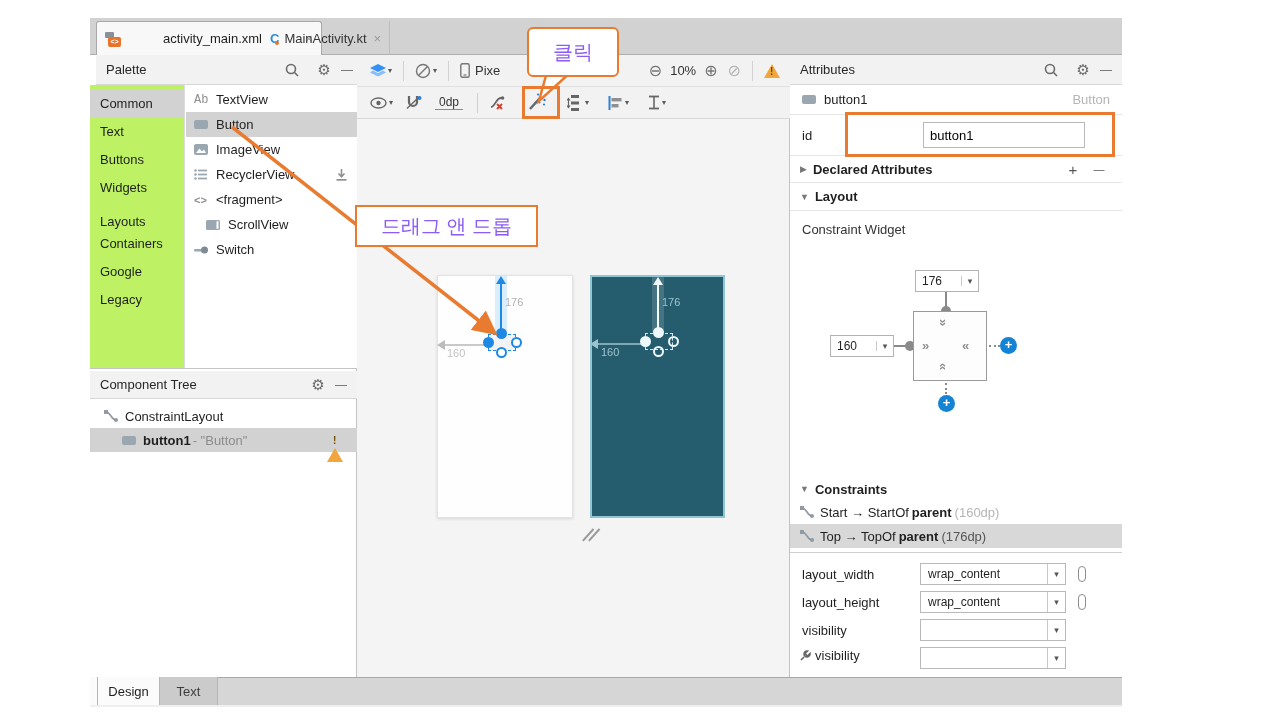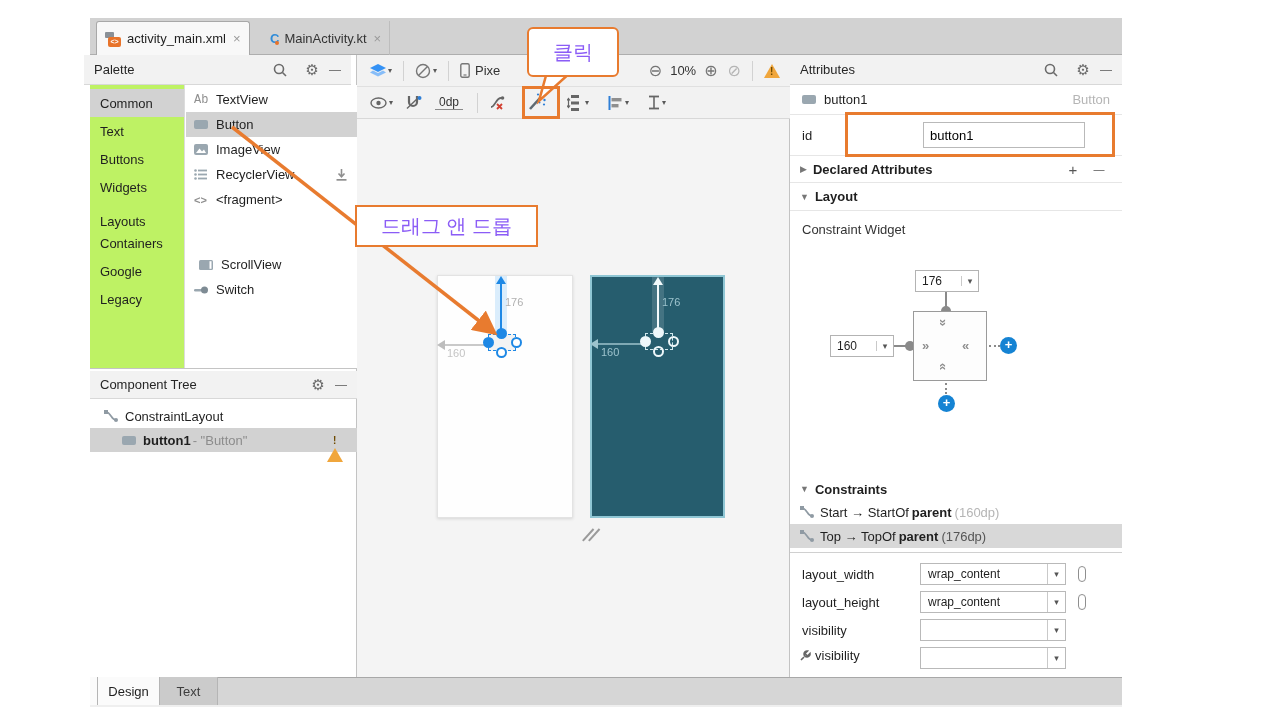--- a/index.html
+++ b/index.html
@@ -15,21 +15,21 @@
   .hdr .spacer { flex:1; }
   .hicon { width:26px; text-align:center; color:#6b6b6b; font-size:14px; cursor:pointer; }
   .row { display:flex; align-items:center; }
   .sel { background:#d2d2d2; }
   .gray { color:#8c8c8c; }
   .bold { font-weight:bold; }
   svg { display:block; }
 
   
   .tab { position:absolute; top:3px; height:34px; display:flex; align-items:center; padding:0 8px; font-size:13px; }
-  .tab.active { background:#f8f8f8; border:1px solid #a8a8a8; border-bottom:none; border-radius:3px 3px 0 0; }
+  .tab.active { background:#f8f8f8; border:1px solid #a8a8a8; border-bottom:none; border-radius:3px 3px 0 0;gap:36px; }
   .tab .close { margin-left:7px; color:#9a9a9a; font-size:13px; }
 
   
   .btn-swatch { width:14px; height:9px; background:#9aa7b0; border-radius:2px; display:inline-block; }
   .warn { width:0; height:0; border-left:8px solid transparent; border-right:8px solid transparent; border-bottom:14px solid #F0A63C; position:relative; }
   .warn::after { content:"!"; position:absolute; left:-2px; top:2px; font-size:10px; font-weight:bold; color:#6e4a00; }
 
   .anchor { position:absolute; width:11px; height:11px; border-radius:50%; border:2px solid #1E88E5; background:#fff; }
   .anchor.filled { background:#1E88E5; }
   .anchor.bp { border-color:#eef7fa; background:transparent; }
@@ -72,21 +72,21 @@
 </div>
 
 <div class="tab" style="left:262px; top:21px; border-right:1px solid #bdbdbd;">
   <span style="font-weight:bold; font-size:13px; color:#2e8bd8; margin-right:5px;">C<span style="display:inline-block; width:4px; height:4px; background:#E8732A; border-radius:50%; margin-left:-4px; vertical-align:-2px;"></span></span>
   <span style="color:#333;">MainActivity.kt</span>
   <span class="close">×</span>
 </div>
 
 <div class="abs" style="left:90px; top:55px; width:267px; height:313px; background:#fff; border-right:1px solid #c3c3c3;"></div>
 
-<div class="abs hdr" style="left:84px; top:55px; width:267px; height:30px;">
+<div class="abs hdr" style="left:96px; top:55px; width:267px; height:30px;">
   <span class="title">Palette</span>
   <span class="spacer"></span>
   <span class="hicon">
     <svg width="14" height="14" viewBox="0 0 14 14">
           <circle cx="6" cy="6" r="4.5" fill="none" stroke="#6b6b6b" stroke-width="1.6"></circle>
           <line x1="9.5" y1="9.5" x2="13" y2="13" stroke="#6b6b6b" stroke-width="1.6"></line>
         </svg>
   </span>
   <span class="hicon" style="font-size:15px;">⚙</span>
   <span class="hicon" style="font-size:12px; padding-right:6px;">—</span>
@@ -155,21 +155,21 @@
       <svg width="11" height="12" viewBox="0 0 11 12">
             <path d="M5.5 0 V7 M2.5 4.5 L5.5 7.8 L8.5 4.5" stroke="#8f8f8f" stroke-width="1.6" fill="none"></path>
             <rect x="0.5" y="10" width="10" height="1.7" fill="#8f8f8f"></rect>
           </svg>
     </span>
   </div>
   <div class="row" style="height:25px; padding-left:8px;">
     <span style="color:#8f8f8f; font-size:11px; font-weight:bold; width:22px;">&lt;&gt;</span>
     <span>&lt;fragment&gt;</span>
   </div>
-  <div class="row" style="height:25px; padding-left:13px;margin-top:40px;">
+  <div class="row" style="height:25px; padding-left:20px;">
     <span style="width:22px;">
       <svg width="14" height="10" viewBox="0 0 14 10">
             <rect x="0" y="0" width="14" height="10" rx="1.5" fill="#9aa7b0"></rect>
             <rect x="10.5" y="1.2" width="2" height="7.6" fill="#fff"></rect>
           </svg>
     </span>
     <span>ScrollView</span>
   </div>
   <div class="row" style="height:25px; padding-left:8px;">
     <span style="width:22px;">

